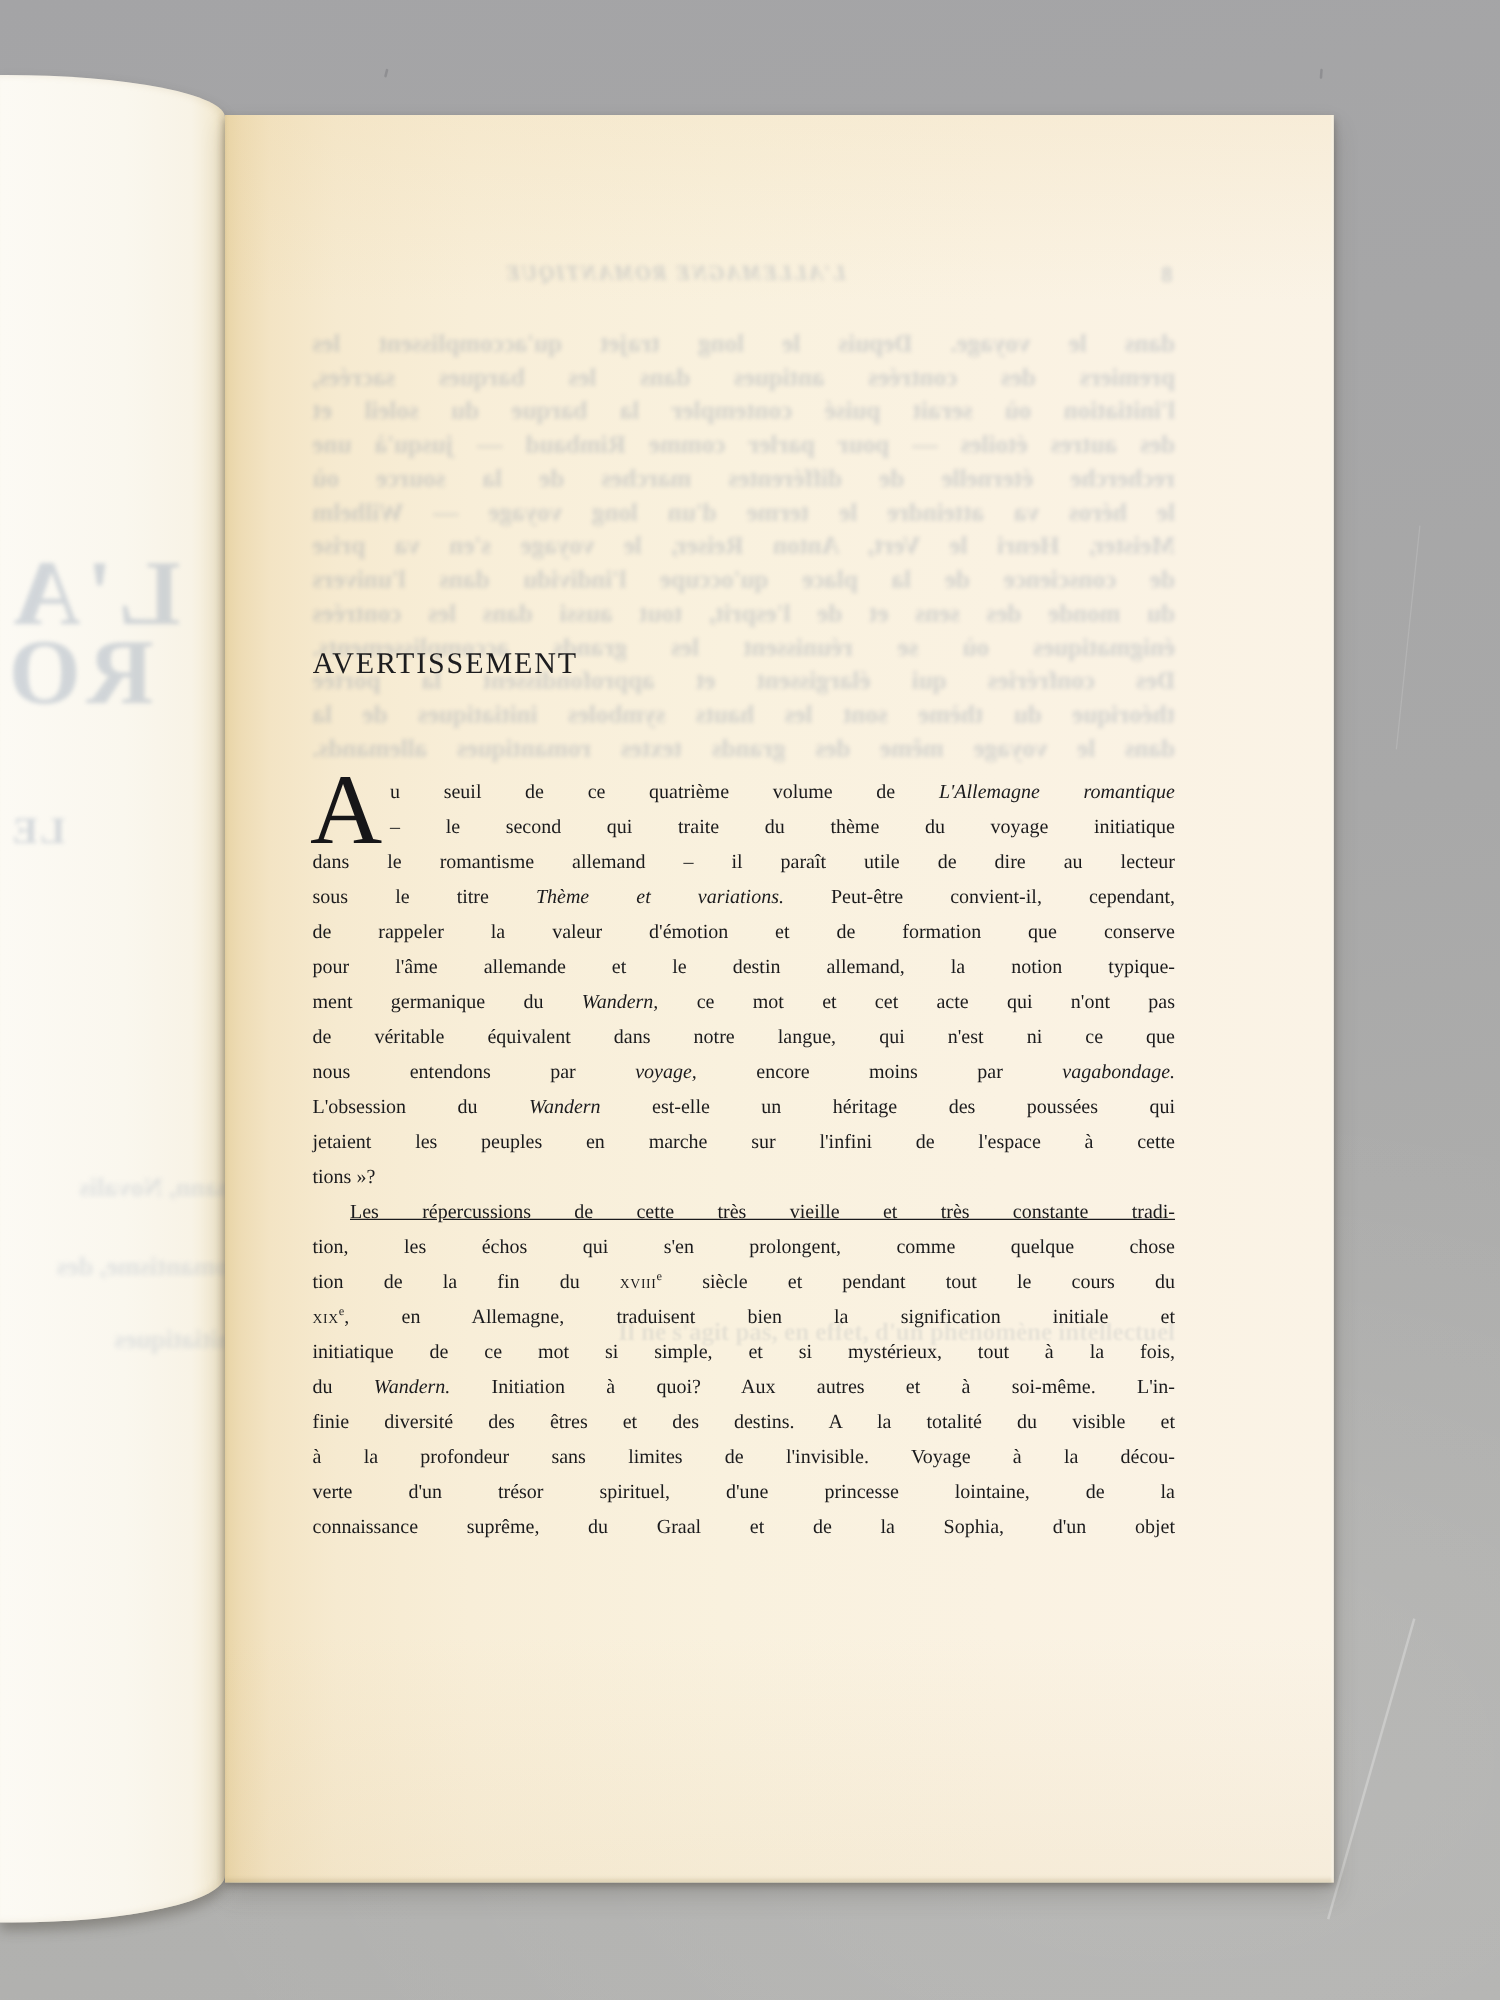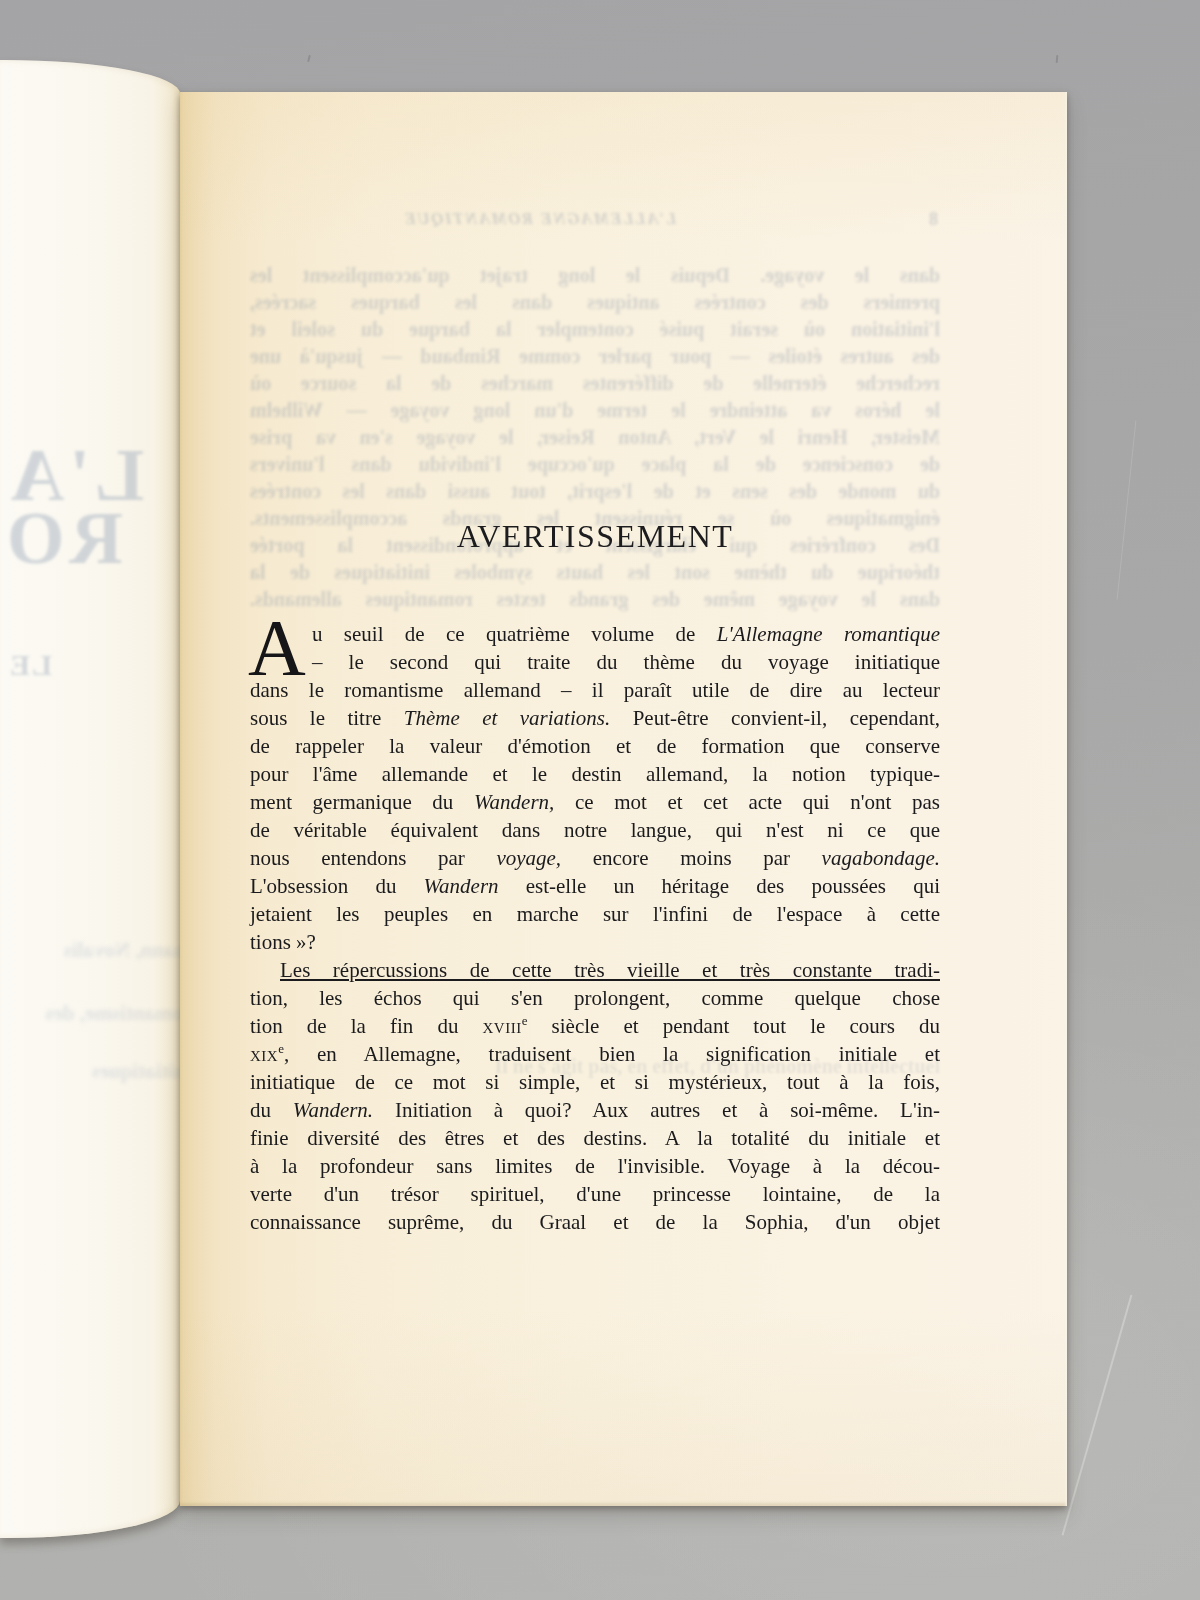--- a/index.html
+++ b/index.html
@@ -49,26 +49,26 @@
   .st-head .st-head-num{position:absolute;left:2px;top:6px;font-style:normal;font-size:18px;}
   .st-lines{position:absolute;left:0;top:59px;width:690px;font-weight:bold;}
   .st-line{height:27px;line-height:27px;font-size:20px;
            text-align:justify;text-align-last:justify;overflow:hidden;}
 
   
   .ghost-line{position:absolute;left:70px;top:963px;width:690px;text-align:right;
     color:#84919f;opacity:0.16;filter:blur(1px);font-size:20px;font-weight:bold;}
 
   
-  .title{position:absolute;left:70px;top:426px;width:690px;text-align:center;
-    font-size:32px;letter-spacing:1.5px;color:#1d1d1f;}
+  .title{position:absolute;left:70px;top:426px;width:690px;
+    font-size:24px;letter-spacing:1.5px;color:#1d1d1f;}
 
   
   .body-text{position:absolute;left:70px;top:528px;width:690px;color:#1b1b1d;
-    font-size:21px;}
+    font-size:16px;}
   .bline{height:28px;line-height:28px;text-align:justify;text-align-last:justify;
          overflow:visible;white-space:normal;}
   .bline.nojust{text-align-last:left;}
   .bline.pad-cap{padding-left:62px;}
   .bline.pad-indent{padding-left:30px;text-decoration:underline;}
   .bline .i{font-style:italic;}
   .bline .sc{font-variant:small-caps;letter-spacing:0.5px;}
   .bline .sup{vertical-align:super;font-size:0.62em;line-height:0;}
   .dropcap{position:absolute;left:68px;top:516px;font-size:80px;line-height:1;
     color:#161618;font-weight:normal;}
@@ -143,21 +143,21 @@
           <div class="bline"><span>jetaient les peuples en marche sur l'infini de l'espace à cette</span></div>
           <div class="bline nojust"><span>tions »?</span></div>
         </div>
         <div>
           <div class="bline pad-indent"><span>Les répercussions de cette très vieille et très constante tradi-</span></div>
           <div class="bline"><span>tion, les échos qui s'en prolongent, comme quelque chose</span></div>
           <div class="bline"><span>tion de la fin du </span><span class="sc">xviii</span><span class="sup">e</span><span> siècle et pendant tout le cours du</span></div>
           <div class="bline"><span class="sc">xix</span><span class="sup">e</span><span>, en Allemagne, traduisent bien la signification initiale et</span></div>
           <div class="bline"><span>initiatique de ce mot si simple, et si mystérieux, tout à la fois,</span></div>
           <div class="bline"><span>du </span><span class="i">Wandern.</span><span> Initiation à quoi? Aux autres et à soi-même. L'in-</span></div>
-          <div class="bline"><span>finie diversité des êtres et des destins. A la totalité du initiale et</span></div>
+          <div class="bline"><span>finie diversité des êtres et des destins. A la totalité du visible et</span></div>
           <div class="bline"><span>à la profondeur sans limites de l'invisible. Voyage à la décou-</span></div>
           <div class="bline"><span>verte d'un trésor spirituel, d'une princesse lointaine, de la</span></div>
           <div class="bline"><span>connaissance suprême, du Graal et de la Sophia, d'un objet</span></div>
         </div>
       </div>
   </div>
 
   <div class="speck speck-1"></div>
   <div class="speck speck-2"></div>
   <div class="scratch scratch-1"></div>

